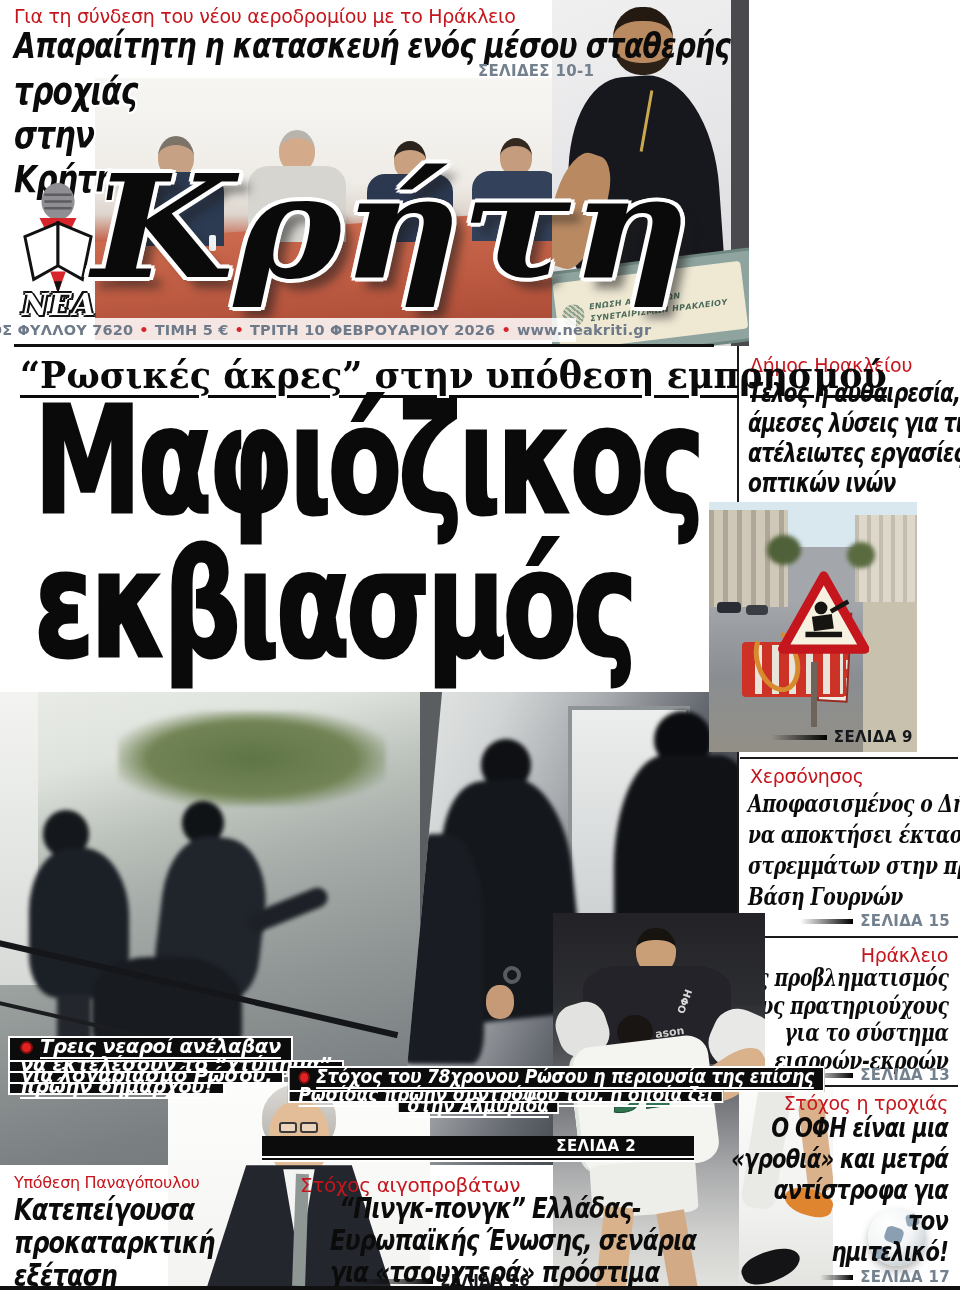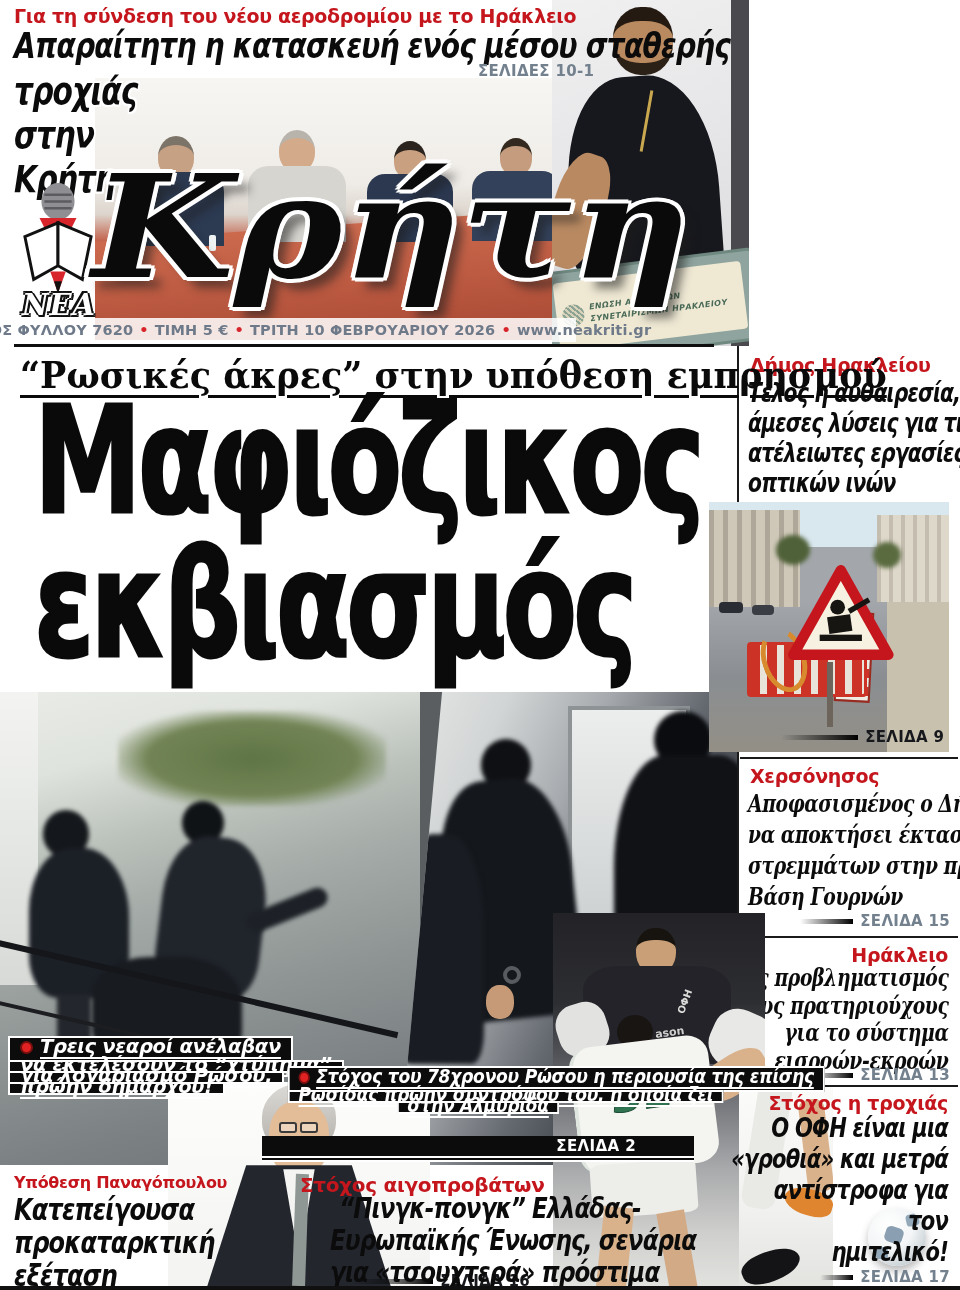--- a/index.html
+++ b/index.html
@@ -1,21 +1,21 @@
 <!DOCTYPE html>
 <html><head>
 <meta charset="utf-8">
 <style>
   :root{ --red:#c5161d; --grey:#73808e; --ink:#0b0b0b; }
   *{box-sizing:border-box;margin:0;padding:0}
   html,body{background:#8e8e8e}
   body{font-family:"DejaVu Sans",sans-serif}
   .page{position:relative;width:960px;height:1290px;margin:0 auto;background:#fff;overflow:hidden;border-bottom:4px solid #101010}
   .abs{position:absolute}
-  .kick{font-weight:bold;font-size:19px;color:var(--red);letter-spacing:-.3px;white-space:nowrap}
+  .kick{font-weight:normal;font-size:19px;color:var(--red);letter-spacing:-.3px;white-space:nowrap}
   .hl{font-weight:bold;font-style:italic;color:var(--ink);letter-spacing:-1px;line-height:1;white-space:nowrap}
   .hl div{display:block}
   .serifhl{font-family:"DejaVu Serif","Liberation Serif",serif;font-weight:bold;font-style:italic;color:var(--ink);letter-spacing:-.5px;white-space:nowrap}
   .sx{transform-origin:left top}
   .sxr{transform-origin:right top}
   .sxc{transform-origin:center top}
   .halo{text-shadow:2px 0 0 #fff,-2px 0 0 #fff,0 2px 0 #fff,0 -2px 0 #fff,2px 2px 0 #fff,-2px -2px 0 #fff,2px -2px 0 #fff,-2px 2px 0 #fff}
   .pageref{display:flex;align-items:center;gap:7px;font-weight:bold;font-size:15px;color:var(--grey);letter-spacing:.3px;white-space:nowrap}
   .pageref .bar{height:5px;background:linear-gradient(to right,rgba(0,0,0,0),#000);flex:1}
   .pageref.white-label{color:#fff}
@@ -160,21 +160,21 @@
     <div class="abs" style="left:40%;top:19%;width:20%;height:8%;display:flex;gap:3px;justify-content:center">
       <span style="width:18px;height:11px;border:2px solid #3a3a3a;border-radius:3px;background:rgba(255,255,255,.35)"></span>
       <span style="width:18px;height:11px;border:2px solid #3a3a3a;border-radius:3px;background:rgba(255,255,255,.35)"></span>
     </div>
     <div class="abs" style="left:46.5%;top:34%;width:14px;height:9px;background:#57322b;border-radius:50%"></div>
     <div class="abs" style="left:14%;top:40%;width:72%;height:62%;background:#23262d;clip-path:polygon(22% 0,78% 0,100% 100%,0 100%)"></div>
     <div class="abs" style="left:44%;top:42%;width:12%;height:44%;background:#f4f4f2;clip-path:polygon(0 0,100% 0,50% 100%)"></div>
     <div class="abs" style="left:48%;top:44%;width:5%;height:54%;background:#8e9794;transform:rotate(2deg)"></div>
   </div>
 
-  <div class="photo" style="left:709px;top:502px;width:240px;height:250px;z-index:2;background:linear-gradient(#a3a7ab 40%,#8a8e92 70%,#938f86 100%)">
+  <div class="photo" style="left:709px;top:502px;width:208px;height:250px;z-index:2;background:linear-gradient(#a3a7ab 40%,#8a8e92 70%,#938f86 100%)">
     <div class="abs" style="left:0;top:0;width:100%;height:18%;background:#d9e7ef"></div>
     <div class="abs" style="left:0;top:3%;width:38%;height:39%;background:#cfc8b8;background-image:repeating-linear-gradient(90deg,rgba(90,80,70,.28) 0 5px,rgba(0,0,0,0) 5px 14px)"></div>
     <div class="abs" style="right:0;top:5%;width:30%;height:35%;background:#ded8ca;background-image:repeating-linear-gradient(90deg,rgba(90,80,70,.2) 0 4px,rgba(0,0,0,0) 4px 12px)"></div>
     <div class="abs blur" style="left:28%;top:13%;width:34px;height:30px;border-radius:50%;background:#4f6138"></div>
     <div class="abs blur" style="right:20%;top:16%;width:28px;height:26px;border-radius:50%;background:#5a6b40"></div>
     <div class="abs" style="left:4%;top:40%;width:24px;height:11px;background:#2a2d33;border-radius:4px"></div>
     <div class="abs" style="left:18%;top:41%;width:22px;height:10px;background:#3a3d43;border-radius:4px"></div>
     <div class="abs" style="right:0;top:40%;width:26%;height:60%;background:#c8c1ae"></div>
     <div class="abs" style="left:53%;top:44%;width:15%;height:36%;background:repeating-linear-gradient(180deg,#cc3326 0 9px,#efece4 9px 18px);border:2px solid #9a2a20;transform:rotate(3deg)"></div>
     <div class="abs" style="left:16%;top:56%;width:50%;height:22%;background:repeating-linear-gradient(90deg,#cc3326 0 10px,#e8e4da 10px 17px);border:3px solid #cc3326;border-radius:4px"></div>

